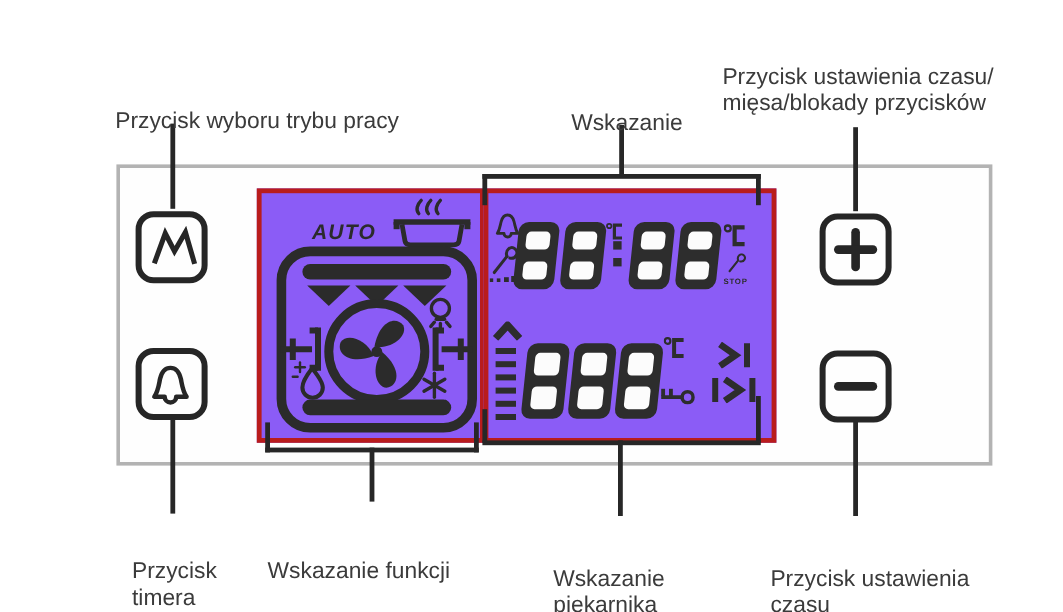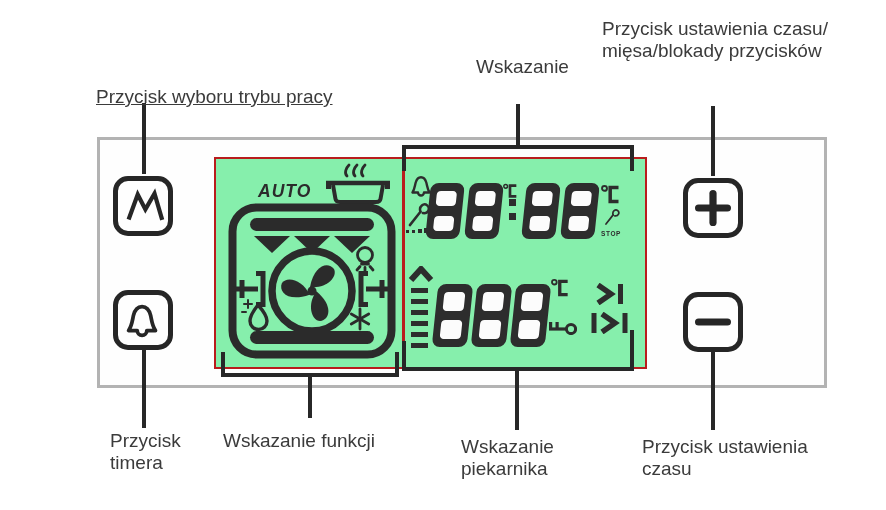--- a/index.html
+++ b/index.html
@@ -2,33 +2,33 @@
 <html><head>
 <meta charset="utf-8">
 <style>
   html,body { margin:0; padding:0; background:#ffffff; }
   #stage {
     position:relative; width:886px; height:510px; overflow:hidden;
     background:#ffffff; font-family:"Liberation Sans", sans-serif;
   }
   .abs { position:absolute; }
   .line { position:absolute; background:#272727; }
-  .lbl  { position:absolute; color:#3b3b3b; font-size:19px; line-height:21.5px; white-space:nowrap; }
+  .lbl  { position:absolute; color:#3b3b3b; font-size:19px; line-height:21.5px; white-space:nowrap;margin-top:36px; }
   .lbl span { display:block; }
   .panel {
     position:absolute; left:97px; top:137px; width:730px; height:251px;
     border:3px solid #b3b3b3; box-sizing:border-box; background:#fefefe;
   }
   .btn {
     position:absolute; width:60px; height:60px; box-sizing:border-box;
     border:5px solid #262626; border-radius:15px; background:#fefefe;
     display:flex; align-items:center; justify-content:center; padding:0;
   }
   .dispbox {
-    position:absolute; box-sizing:border-box; border:2px solid #b91c1c; background:#86efac;
+    position:absolute; box-sizing:border-box; border:4px solid #b91c1c; background:#8b5cf6;
   }
   .auto-txt {
     position:absolute; left:42px; top:22px; font-size:17.5px; font-weight:800;
     font-style:italic; letter-spacing:1px; color:#2b2b2b;
   }
   .stop-txt {
     position:absolute; font-size:6.5px; font-weight:bold; letter-spacing:0.6px; color:#2d2d2d;
   }
   .seg-digit { position:absolute; background:#2d2d2d; border-radius:8px; transform:skewX(-6deg); }
   .seg-win   { position:absolute; left:7px; right:7px; background:#fcfcfc; border-radius:4px; }
@@ -283,21 +283,21 @@
   <div class="line" style="left:395px; top:352px; width:4px; height:25px;"></div>
   <div class="line" style="left:308px; top:373px; width:4px; height:45px;"></div>
 
   <div class="line" style="left:402px; top:367px; width:232px; height:4px;"></div>
   <div class="line" style="left:402px; top:341px; width:4px; height:28px;"></div>
   <div class="line" style="left:630px; top:330px; width:4px; height:39px;"></div>
   <div class="line" style="left:515px; top:367px; width:4px; height:63px;"></div>
 
   <div class="line" style="left:711px; top:351px; width:4px; height:79px;"></div>
 
-  <div class="lbl" style="left:96px; top:86px;text-decoration:underline;">
+  <div class="lbl" style="left:96px; top:55px;">
     <span>Przycisk wyboru trybu pracy</span>
   </div>
 
   <div class="lbl" style="left:476px; top:56px;">
     <span>Wskazanie</span>
   </div>
 
   <div class="lbl" style="left:602px; top:18px;">
     <span>Przycisk ustawienia czasu/</span>
     <span>mięsa/blokady przycisków</span>

